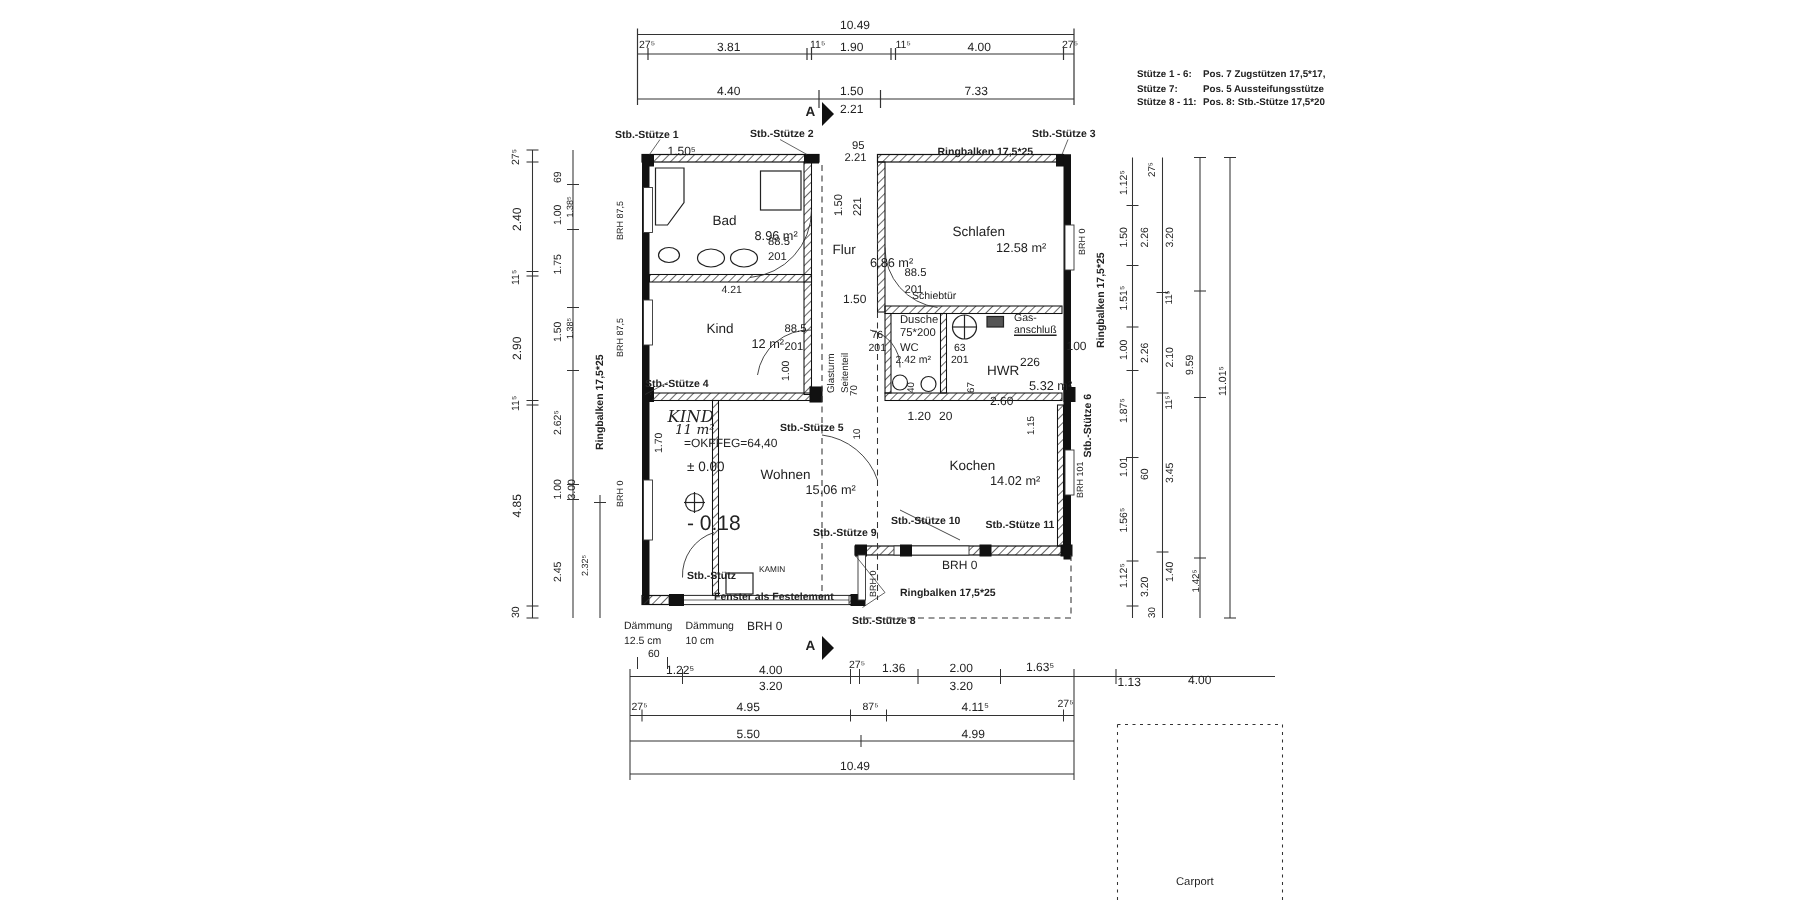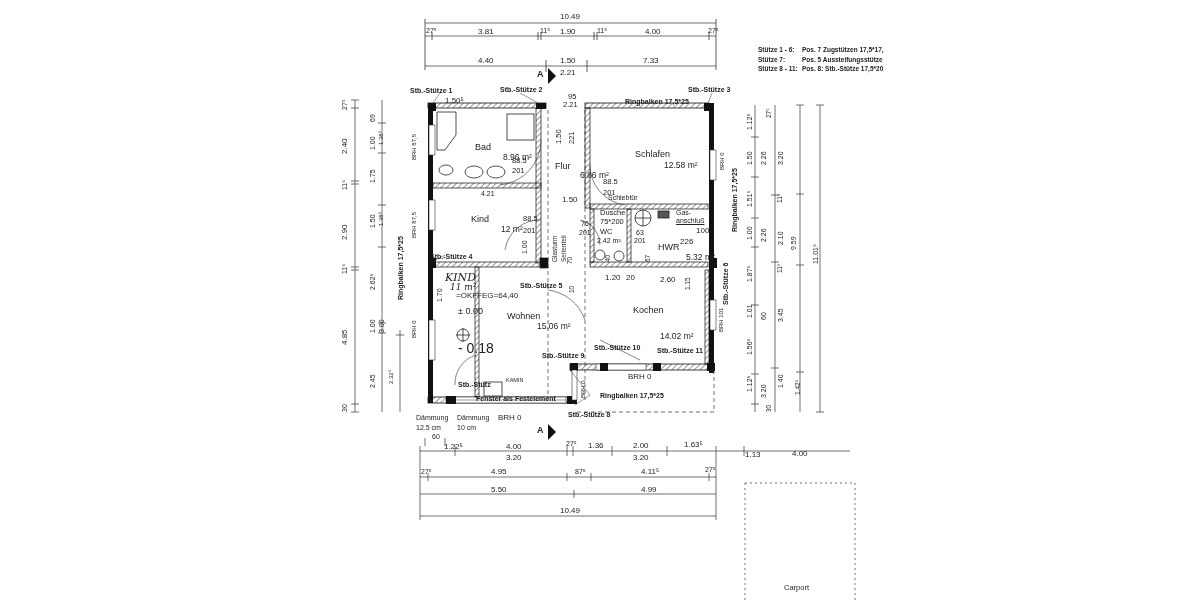--- a/index.html
+++ b/index.html
@@ -257,21 +257,21 @@
 <span class="lbl area" style="left:472px;top:225px;">12 m²</span>
 <span class="lbl" style="left:600px;top:209px;font-size:7.5px;">Dusche</span>
 <span class="lbl" style="left:600px;top:218px;font-size:7.5px;">75*200</span>
 <span class="lbl" style="left:600px;top:228px;font-size:7.5px;">WC</span>
 <span class="lbl" style="left:597px;top:237px;font-size:7px;">2.42 m²</span>
 <span class="lbl room" style="left:658px;top:243px;">HWR</span>
 <span class="lbl area" style="left:657px;top:253px;">5.32 m²</span>
 <span class="lbl room" style="left:507px;top:312px;">Wohnen</span>
 <span class="lbl area" style="left:508px;top:322px;">15.06 m²</span>
 <span class="lbl room" style="left:633px;top:306px;">Kochen</span>
-<span class="lbl area" style="left:631px;top:332px;">14.02 m²</span>
+<span class="lbl area" style="left:631px;top:316px;">14.02 m²</span>
 <span class="lbl" style="left:784px;top:584px;font-size:7.5px;">Carport</span>
 
 <span class="lbl b" style="left:625px;top:98px;">Ringbalken 17,5*25</span>
 <span class="lbl b v" style="left:731px;top:232px;">Ringbalken 17,5*25</span>
 <span class="lbl b v" style="left:397px;top:300px;">Ringbalken 17,5*25</span>
 <span class="lbl b" style="left:600px;top:392px;">Ringbalken 17,5*25</span>
 <span class="lbl" style="left:608px;top:194px;font-size:7px;">Schiebtür</span>
 <span class="lbl" style="left:676px;top:209px;font-size:7px;">Gas-</span>
 <span class="lbl" style="left:676px;top:217px;font-size:7px;text-decoration:underline;">anschluß</span>
 <span class="lbl v" style="left:552px;top:262px;font-size:6.5px;">Glasturm</span>
@@ -299,33 +299,33 @@
 <span class="lbl" style="left:512px;top:157px;font-size:7.5px;">88.5</span>
 <span class="lbl" style="left:512px;top:167px;font-size:7.5px;">201</span>
 <span class="lbl" style="left:523px;top:215px;font-size:7.5px;">88.5</span>
 <span class="lbl" style="left:523px;top:227px;font-size:7.5px;">201</span>
 <span class="lbl" style="left:603px;top:178px;font-size:7.5px;">88.5</span>
 <span class="lbl" style="left:603px;top:189px;font-size:7.5px;">201</span>
 <span class="lbl" style="left:581px;top:220px;font-size:7px;">76</span>
 <span class="lbl" style="left:579px;top:229px;font-size:7px;">201</span>
 <span class="lbl" style="left:636px;top:229px;font-size:7px;">63</span>
 <span class="lbl" style="left:634px;top:237px;font-size:7px;">201</span>
-<span class="lbl" style="left:696px;top:227px;font-size:8px;">100</span>
+<span class="lbl" style="left:711px;top:227px;font-size:8px;">100</span>
 <span class="lbl" style="left:680px;top:238px;font-size:8px;">226</span>
 <span class="lbl" style="left:568px;top:93px;font-size:7.5px;">95</span>
 <span class="lbl" style="left:563px;top:101px;font-size:7.5px;">2.21</span>
 <span class="lbl v" style="left:555px;top:144px;font-size:7.5px;">1.50</span>
 <span class="lbl v" style="left:568px;top:144px;font-size:7.5px;">221</span>
 
 <span class="lbl dim" style="left:445px;top:97px;">1.50⁵</span>
 <span class="lbl dim" style="left:481px;top:190px;font-size:7px;">4.21</span>
 <span class="lbl dim" style="left:562px;top:196px;">1.50</span>
 <span class="lbl dim" style="left:605px;top:274px;">1.20</span>
 <span class="lbl dim" style="left:626px;top:274px;">20</span>
-<span class="lbl dim" style="left:660px;top:276px;">2.60</span>
+<span class="lbl dim" style="left:660px;top:264px;">2.60</span>
 <span class="lbl v" style="left:685px;top:290px;font-size:6.5px;">1.15</span>
 <span class="lbl v" style="left:521px;top:254px;font-size:7px;">1.00</span>
 <span class="lbl v" style="left:436px;top:302px;font-size:7px;">1.70</span>
 <span class="lbl v" style="left:567px;top:264px;font-size:6.5px;">70</span>
 <span class="lbl v" style="left:605px;top:262px;font-size:6.5px;">40</span>
 <span class="lbl v" style="left:645px;top:262px;font-size:6.5px;">67</span>
 <span class="lbl v" style="left:569px;top:293px;font-size:6.5px;">10</span>
 
 <span class="lbl v dim" style="left:341px;top:110px;font-size:7px;">27⁵</span>
 <span class="lbl v dim" style="left:341px;top:154px;">2.40</span>

